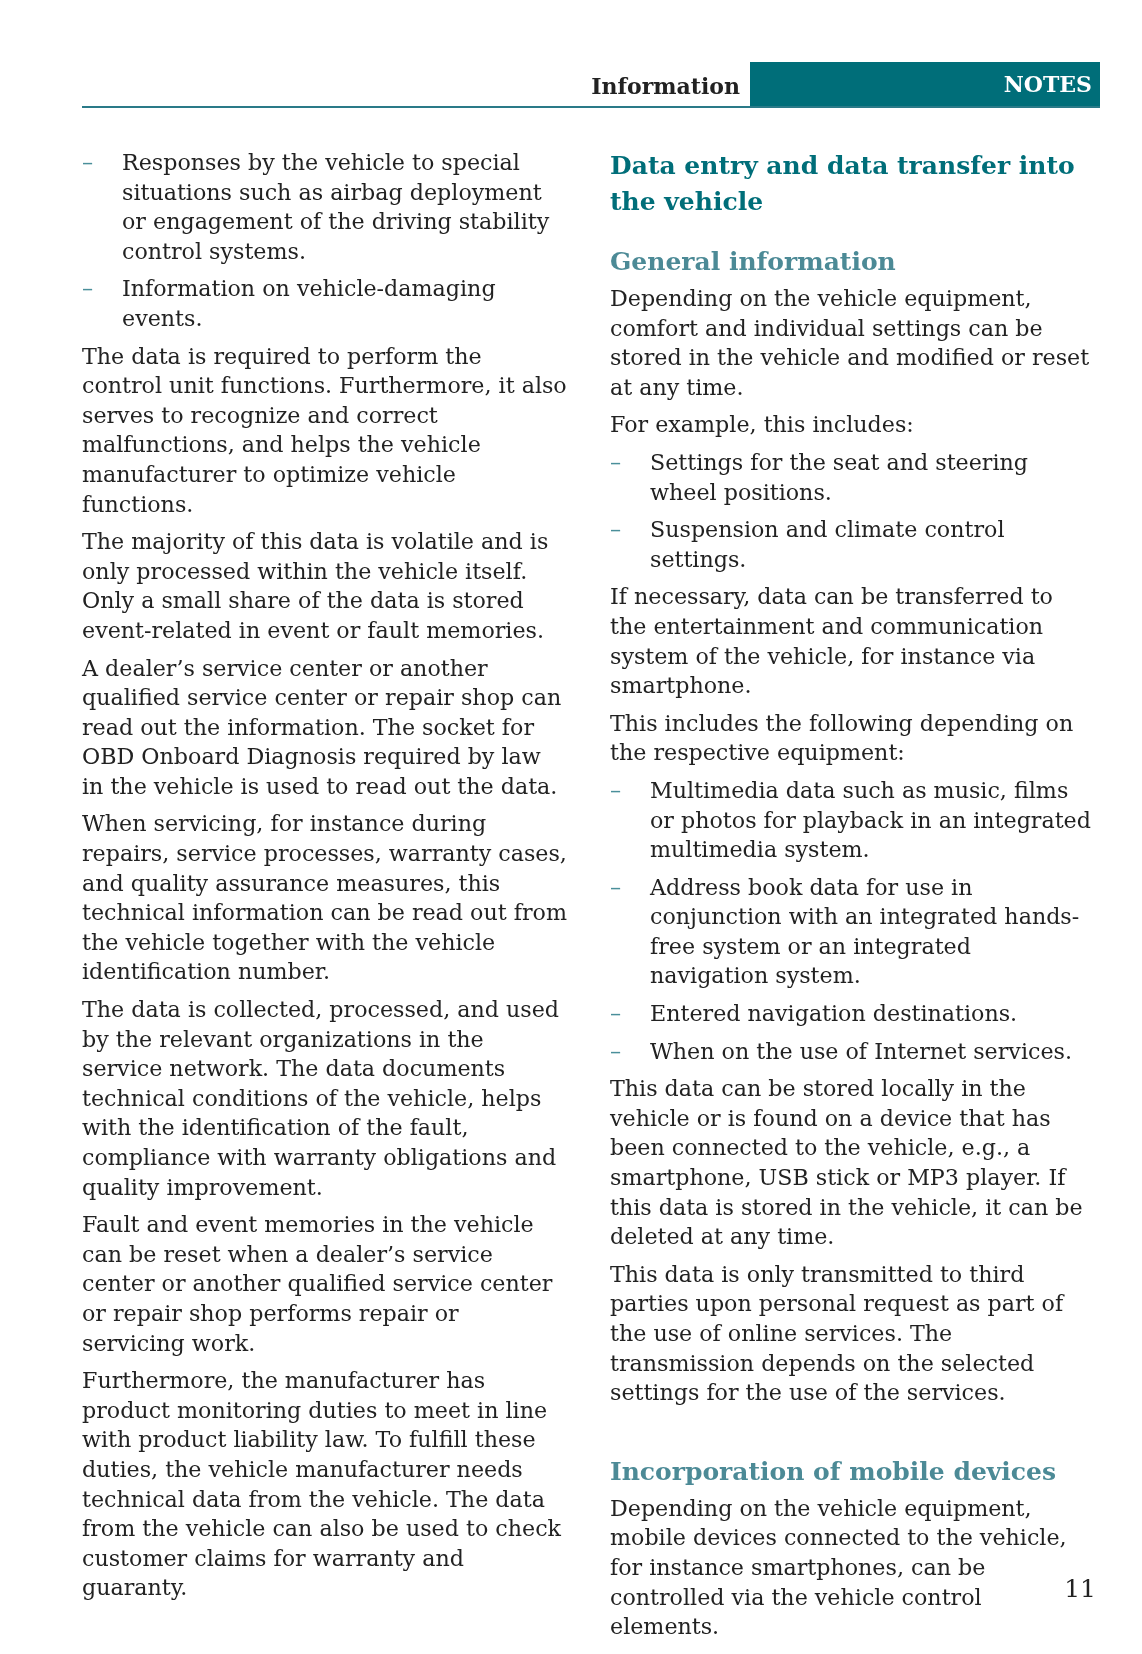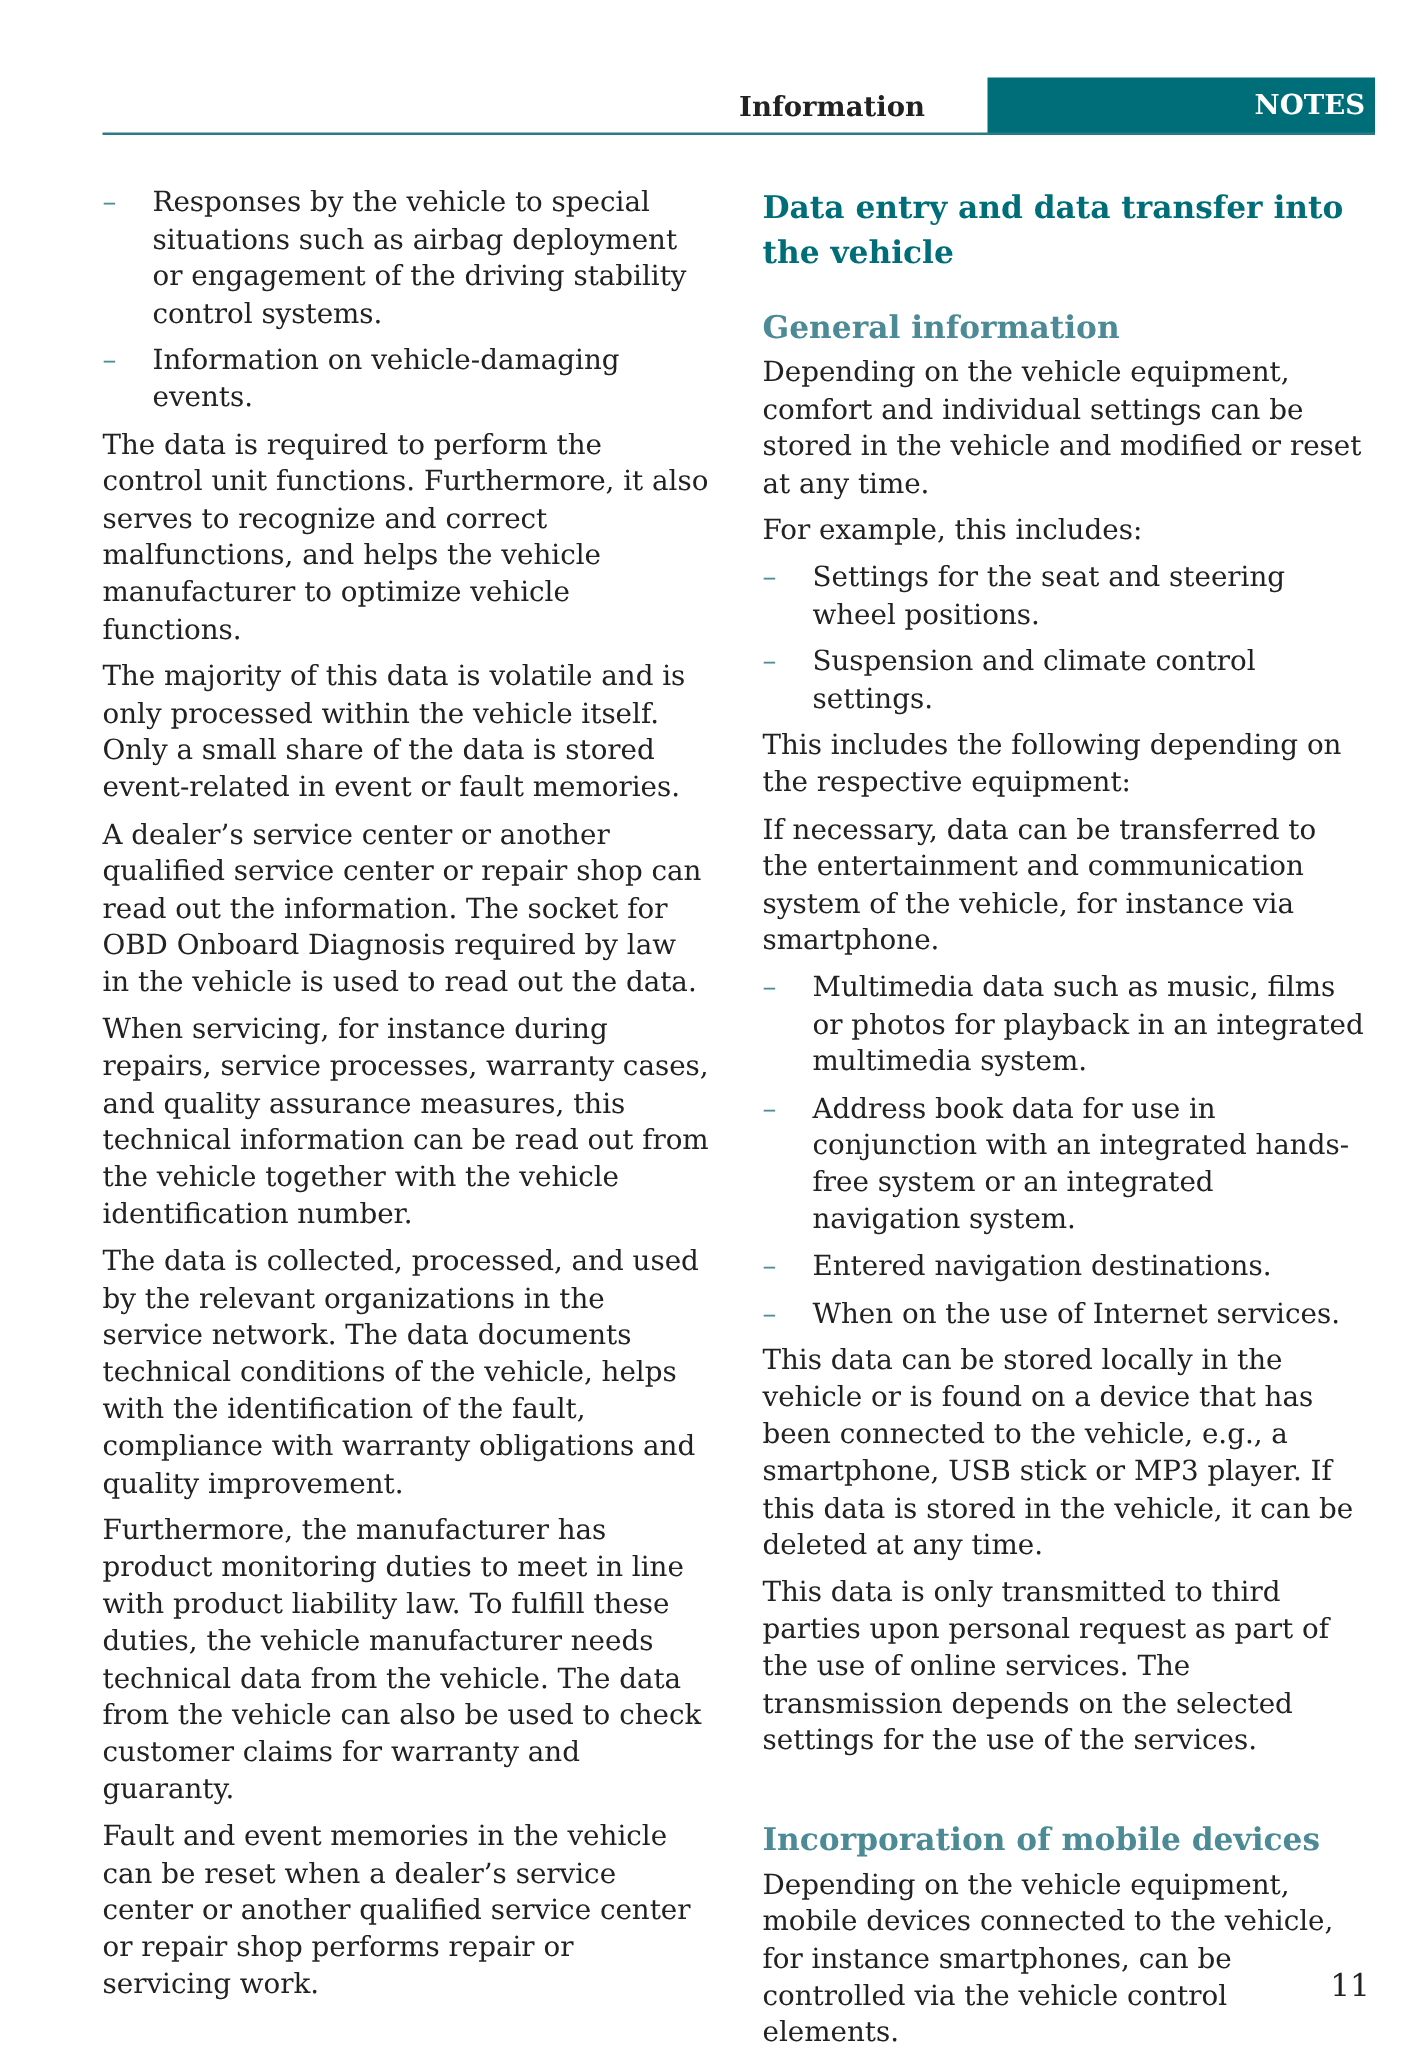--- a/index.html
+++ b/index.html
@@ -2,21 +2,21 @@
 <html><head>
 <meta charset="utf-8">
 <style>
   html, body { margin: 0; padding: 0; background: #ffffff; }
   body { width: 1142px; height: 1654px; position: relative; overflow: hidden;
          font-family: "DejaVu Serif", "Liberation Serif", serif; color: #222222; }
 
   .header { position: absolute; left: 82px; top: 62px; width: 1018px; height: 46px; }
   .header-rule { position: absolute; left: 0; right: 0; bottom: 0; height: 2px; background: #2a7a88; }
   .header-section { position: absolute; right: 360px; bottom: 9px; font-size: 22px; font-weight: bold; color: #222; margin-top: 12px; }
-  .header-tab { position: absolute; right: 0; top: 0; width: 310px; height: 46px; background: #006e79;
+  .header-tab { position: absolute; right: 0; top: 0; width: 350px; height: 46px; background: #006e79;
                 color: #ffffff; font-size: 22px; font-weight: bold; text-align: right;
                 box-sizing: border-box; padding: 9px 8px 0 0; }
 
   .col { position: absolute; top: 148px; width: 486px; font-size: 22.2px; line-height: 29.6px; }
   .col-left { left: 82px; }
   .col-right { left: 610px; }
 
   p { margin: 0 0 8px 0; }
   ul.dash { list-style: none; margin: 0 0 8px 0; padding: 0; }
   ul.dash li { position: relative; padding-left: 40px; margin-bottom: 8px; }
@@ -48,42 +48,42 @@
     <li>
       <span class="dash-icon">–</span>
       <span>Information on vehicle-damaging events.</span>
     </li>
   </ul>
   <p>The data is required to perform the control unit functions. Furthermore, it also serves to recognize and correct malfunctions, and helps the vehicle manufacturer to optimize vehicle functions.</p>
   <p>The majority of this data is volatile and is only processed within the vehicle itself. Only a small share of the data is stored event-related in event or fault memories.</p>
   <p>A dealer’s service center or another qualified service center or repair shop can read out the information. The socket for OBD Onboard Diagnosis required by law in the vehicle is used to read out the data.</p>
   <p>When servicing, for instance during repairs, service processes, warranty cases, and quality assurance measures, this technical information can be read out from the vehicle together with the vehicle identification number.</p>
   <p>The data is collected, processed, and used by the relevant organizations in the service network. The data documents technical conditions of the vehicle, helps with the identification of the fault, compliance with warranty obligations and quality improvement.</p>
+  <p>Fault and event memories in the vehicle can be reset when a dealer’s service center or another qualified service center or repair shop performs repair or servicing work.</p>
   <p>Furthermore, the manufacturer has product monitoring duties to meet in line with product liability law. To fulfill these duties, the vehicle manufacturer needs technical data from the vehicle. The data from the vehicle can also be used to check customer claims for warranty and guaranty.</p>
-  <p>Fault and event memories in the vehicle can be reset when a dealer’s service center or another qualified service center or repair shop performs repair or servicing work.</p>
 </div>
 
 <div class="col col-right">
   <h1 class="title">Data entry and data transfer into the vehicle</h1>
 
   <h2 class="sub">General information</h2>
   <p>Depending on the vehicle equipment, comfort and individual settings can be stored in the vehicle and modified or reset at any time.</p>
   <p>For example, this includes:</p>
   <ul class="dash">
     <li>
       <span class="dash-icon">–</span>
       <span>Settings for the seat and steering wheel positions.</span>
     </li>
     <li>
       <span class="dash-icon">–</span>
       <span>Suspension and climate control settings.</span>
     </li>
   </ul>
+  <p>If necessary, data can be transferred to the entertainment and communication system of the vehicle, for instance via smartphone.</p>
   <p>This includes the following depending on the respective equipment:</p>
-  <p>If necessary, data can be transferred to the entertainment and communication system of the vehicle, for instance via smartphone.</p>
   <ul class="dash">
     <li>
       <span class="dash-icon">–</span>
       <span>Multimedia data such as music, films or photos for playback in an integrated multimedia system.</span>
     </li>
     <li>
       <span class="dash-icon">–</span>
       <span>Address book data for use in conjunction with an integrated hands-free system or an integrated navigation system.</span>
     </li>
     <li>

